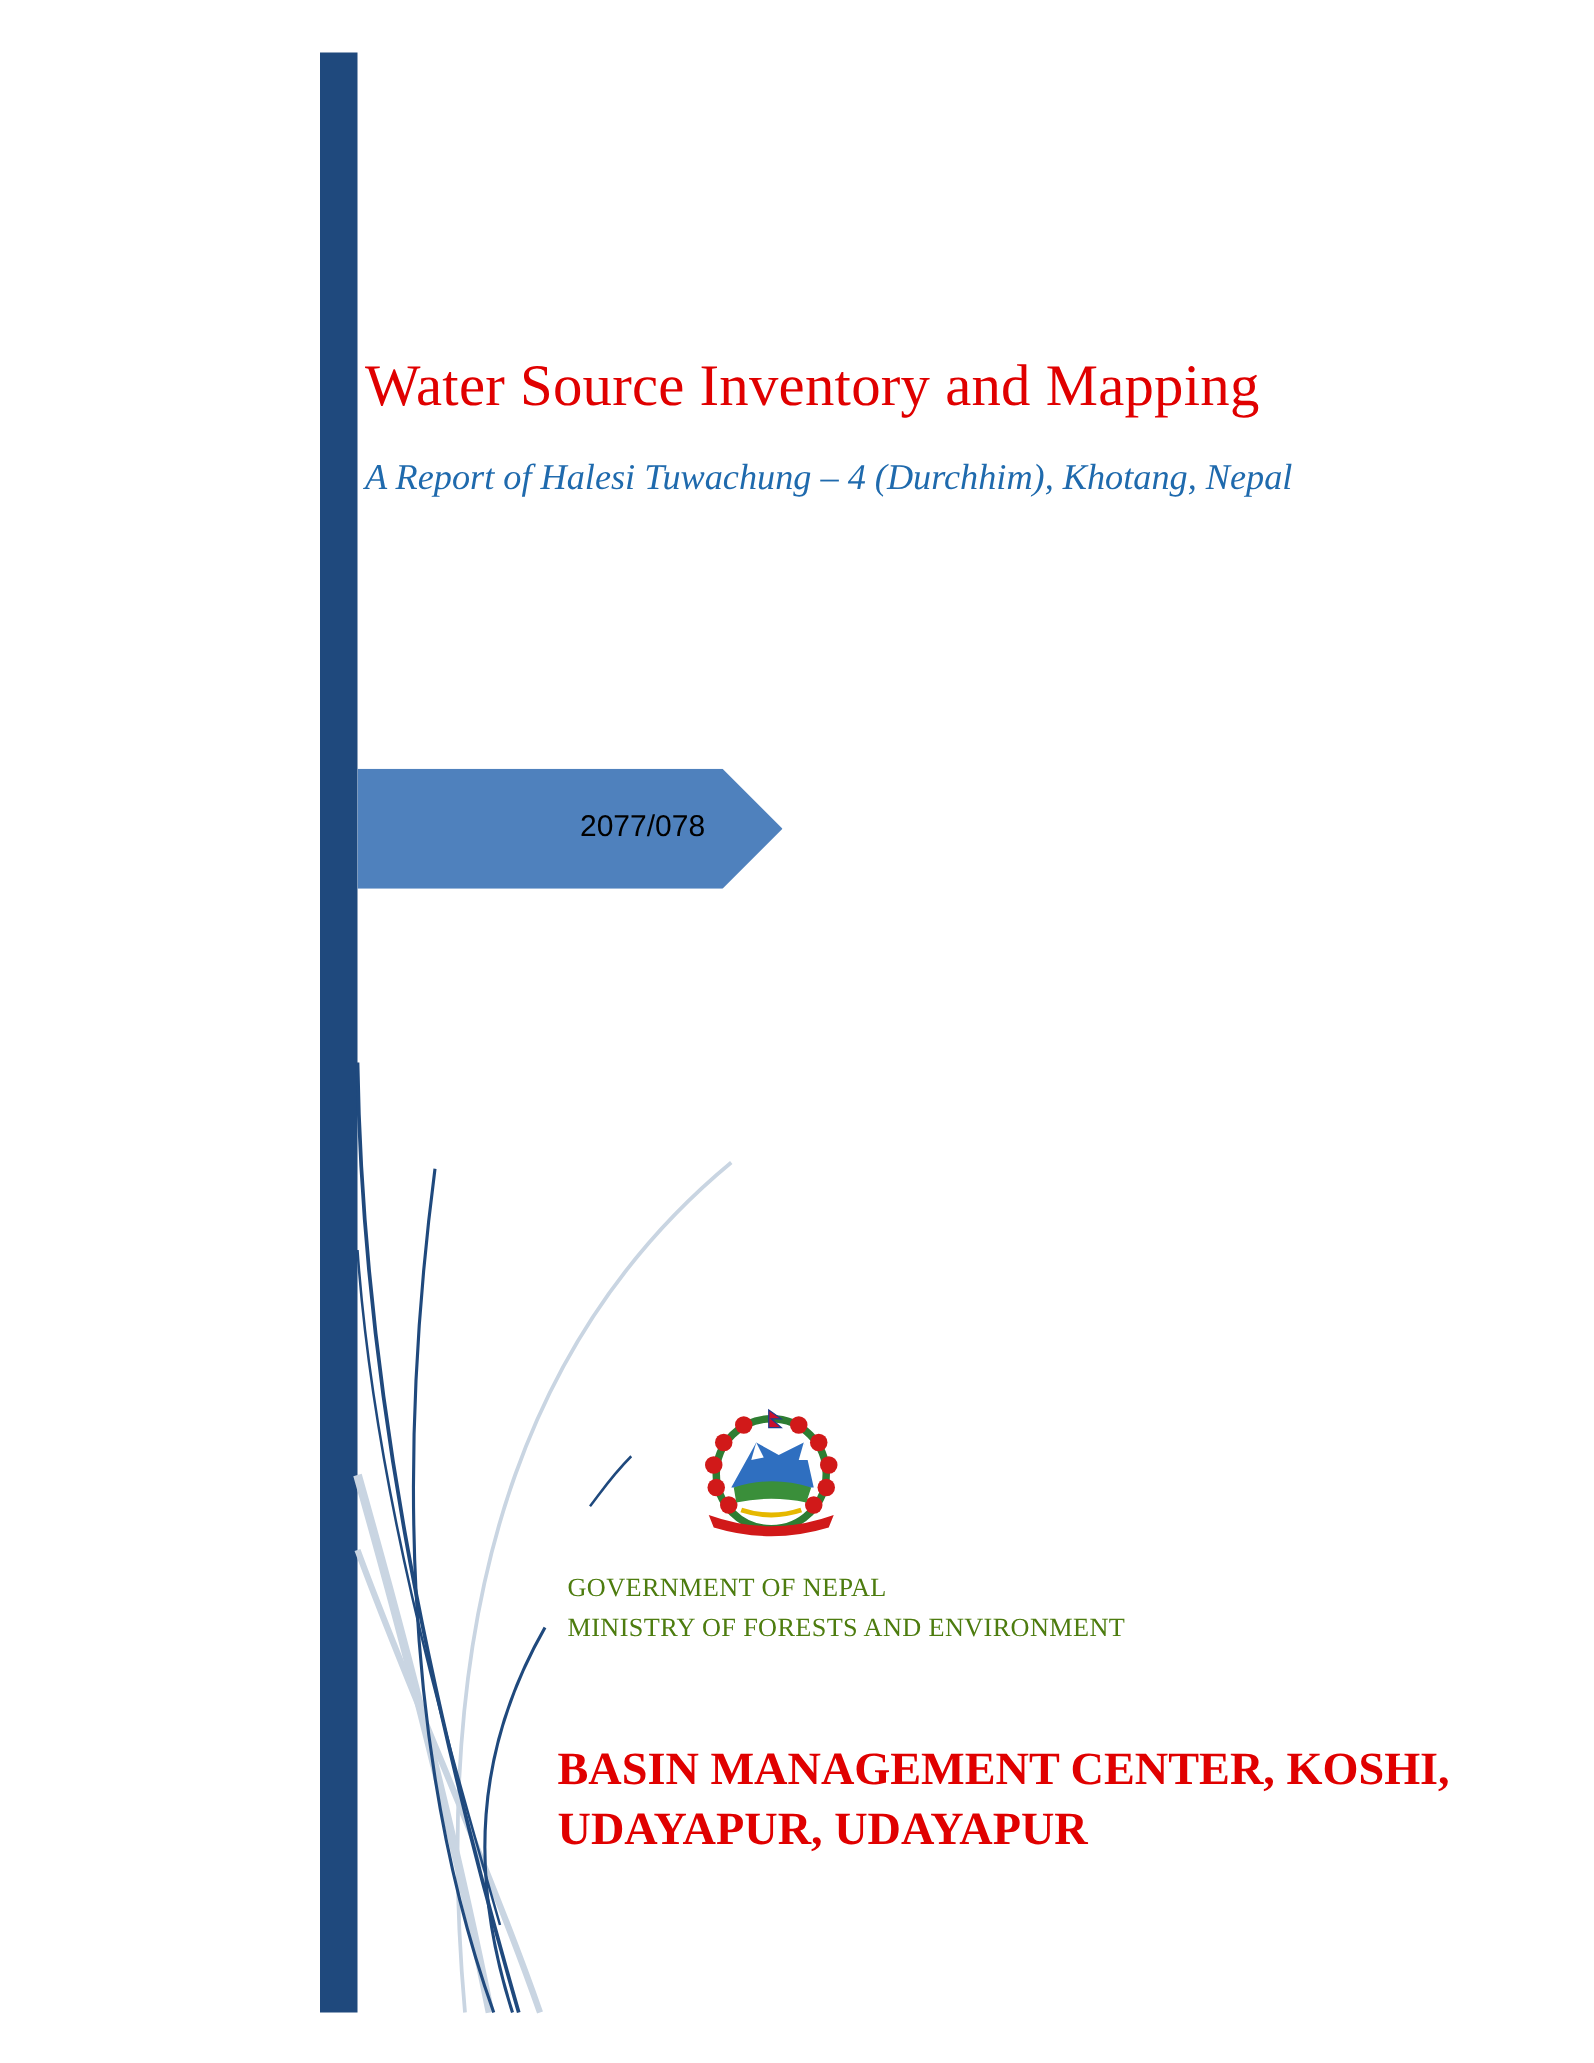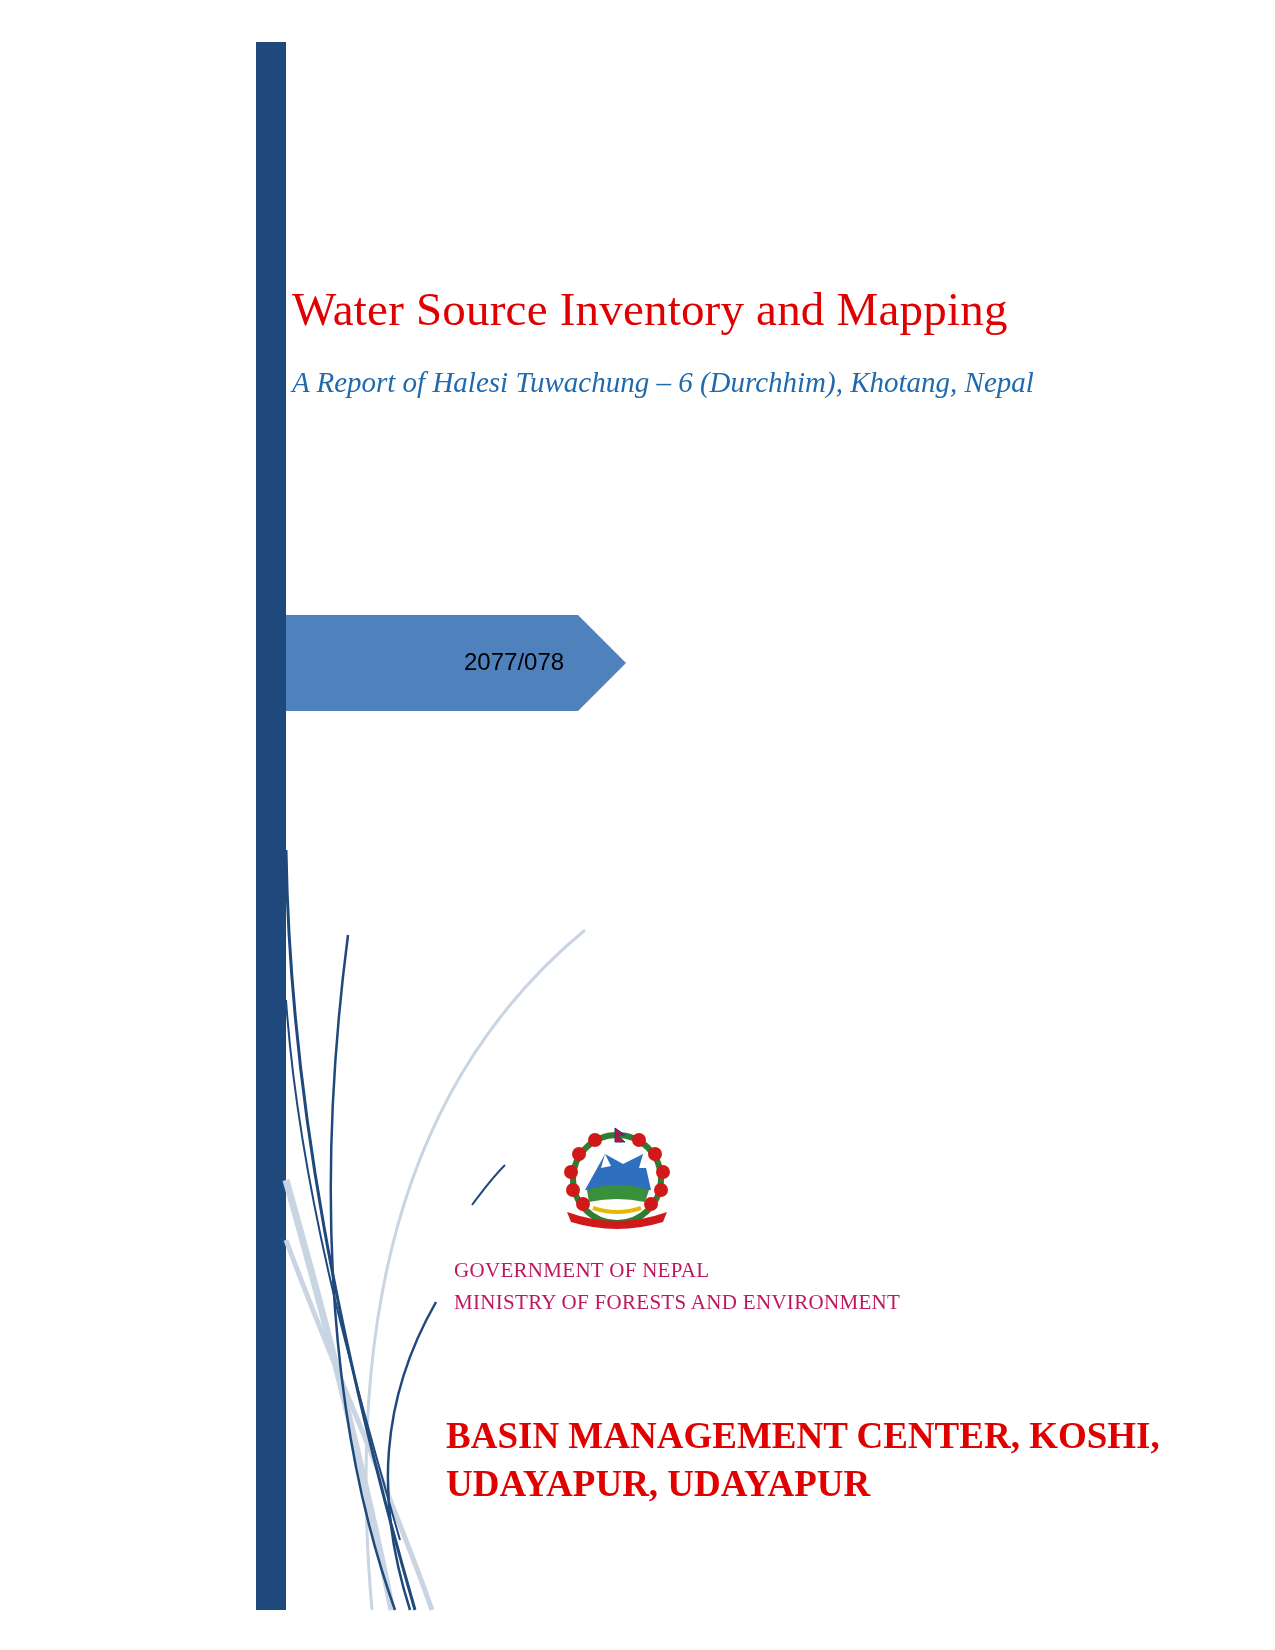--- a/index.html
+++ b/index.html
@@ -5,44 +5,44 @@
   html, body { margin: 0; padding: 0; background: #ffffff; }
   body { width: 1275px; height: 1650px; position: relative; overflow: hidden; font-family: "DejaVu Serif", serif; }
   .sidebar-bar { position: absolute; left: 256px; top: 42px; width: 30px; height: 1568px; background: #1f497d; }
   .curves { position: absolute; left: 0; top: 0; width: 1275px; height: 1650px; pointer-events: none; }
   .title { position: absolute; left: 292px; top: 282px; font-family: "Liberation Serif", serif; font-size: 47px; color: #e00000; white-space: nowrap; letter-spacing: 0.2px; }
   .subtitle { position: absolute; left: 292px; top: 366px; font-family: "Liberation Serif", serif; font-style: italic; font-size: 29px; color: #1f6aad; white-space: nowrap; }
   .year-banner { position: absolute; left: 286px; top: 615px; width: 340px; height: 96px; }
   .year-banner svg { position: absolute; left: 0; top: 0; }
   .year-text { position: absolute; left: 464px; top: 648px; font-family: "Liberation Sans", sans-serif; font-size: 24px; color: #000000; }
   .emblem { position: absolute; left: 553px; top: 1124px; width: 128px; height: 110px; }
-  .gov-lines { position: absolute; left: 454px; top: 1254px; font-family: "Liberation Serif", serif; font-size: 21px; color: #be185d; line-height: 32px; letter-spacing: 0.3px; }
+  .gov-lines { position: absolute; left: 454px; top: 1254px; font-family: "Liberation Serif", serif; font-size: 21px; color: #4d7c0f; line-height: 32px; letter-spacing: 0.3px; }
   .gov-lines div { white-space: nowrap; }
-  .center-name { position: absolute; left: 446px; top: 1392px; font-family: "Liberation Serif", serif; font-weight: bold; font-size: 37px; color: #e00000; line-height: 48px; white-space: nowrap; margin-top: 20px; }
+  .center-name { position: absolute; left: 446px; top: 1392px; font-family: "Liberation Serif", serif; font-weight: bold; font-size: 37px; color: #e00000; line-height: 48px; white-space: nowrap; }
 </style>
 </head>
 <body>
 
 <div class="sidebar-bar"></div>
 
 <svg class="curves" viewBox="0 0 1275 1650" xmlns="http://www.w3.org/2000/svg">
 
   <path d="M286 1180 C 320 1300, 360 1450, 392 1610" stroke="#c9d5e2" stroke-width="7" fill="none"></path>
   <path d="M286 1240 C 330 1360, 390 1490, 432 1610" stroke="#c9d5e2" stroke-width="5" fill="none"></path>
   <path d="M585 930 C 440 1050, 340 1250, 372 1610" stroke="#c9d5e2" stroke-width="3" fill="none"></path>
 
   <path d="M286 850 C 290 1100, 340 1350, 415 1610" stroke="#1f497d" stroke-width="3" fill="none"></path>
   <path d="M348 935 C 320 1150, 320 1400, 395 1610" stroke="#1f497d" stroke-width="2.5" fill="none"></path>
   <path d="M436 1302 C 380 1400, 375 1500, 410 1610" stroke="#1f497d" stroke-width="2.5" fill="none"></path>
   <path d="M505 1165 C 490 1180, 482 1192, 472 1205" stroke="#1f497d" stroke-width="2" fill="none"></path>
   <path d="M286 1000 C 300 1200, 360 1400, 400 1540" stroke="#1f497d" stroke-width="2" fill="none"></path>
 </svg>
 
 <div class="title">Water Source Inventory and Mapping</div>
-<div class="subtitle">A Report of Halesi Tuwachung – 6  (Durchhim), Khotang, Nepal</div>
+<div class="subtitle">A Report of Halesi Tuwachung – 4  (Durchhim), Khotang, Nepal</div>
 
 <div class="year-banner">
   <svg width="340" height="96" viewBox="0 0 340 96" xmlns="http://www.w3.org/2000/svg">
     <polygon points="0,0 292,0 340,48 292,96 0,96" fill="#4f81bd"></polygon>
   </svg>
 </div>
 <div class="year-text">2077/078</div>
 
 <div class="emblem">
   <svg width="128" height="110" viewBox="0 0 128 110" xmlns="http://www.w3.org/2000/svg">

